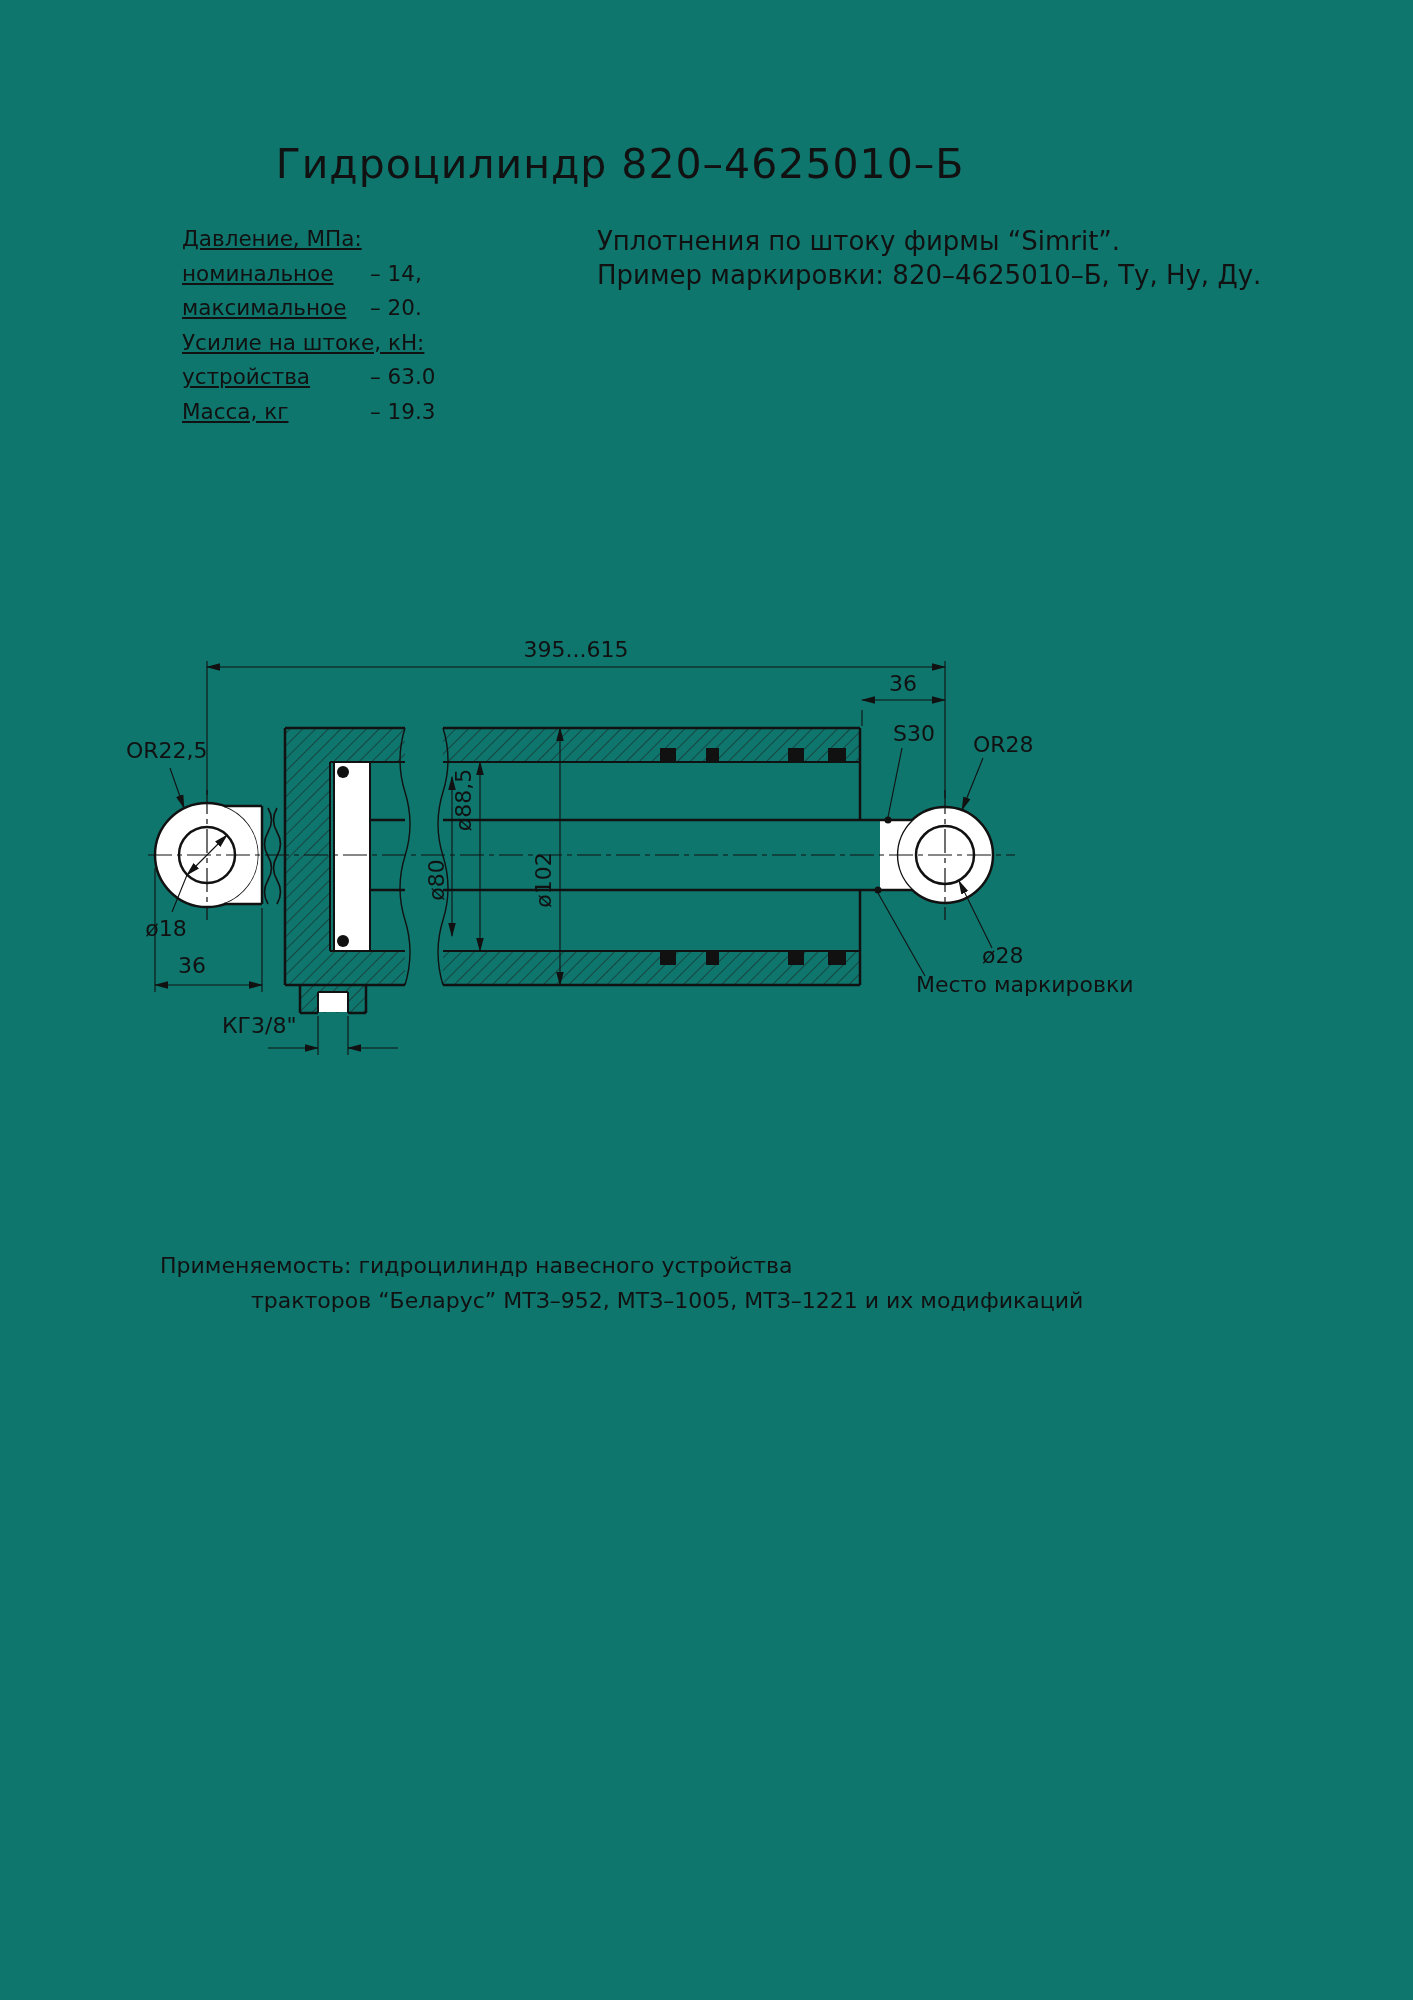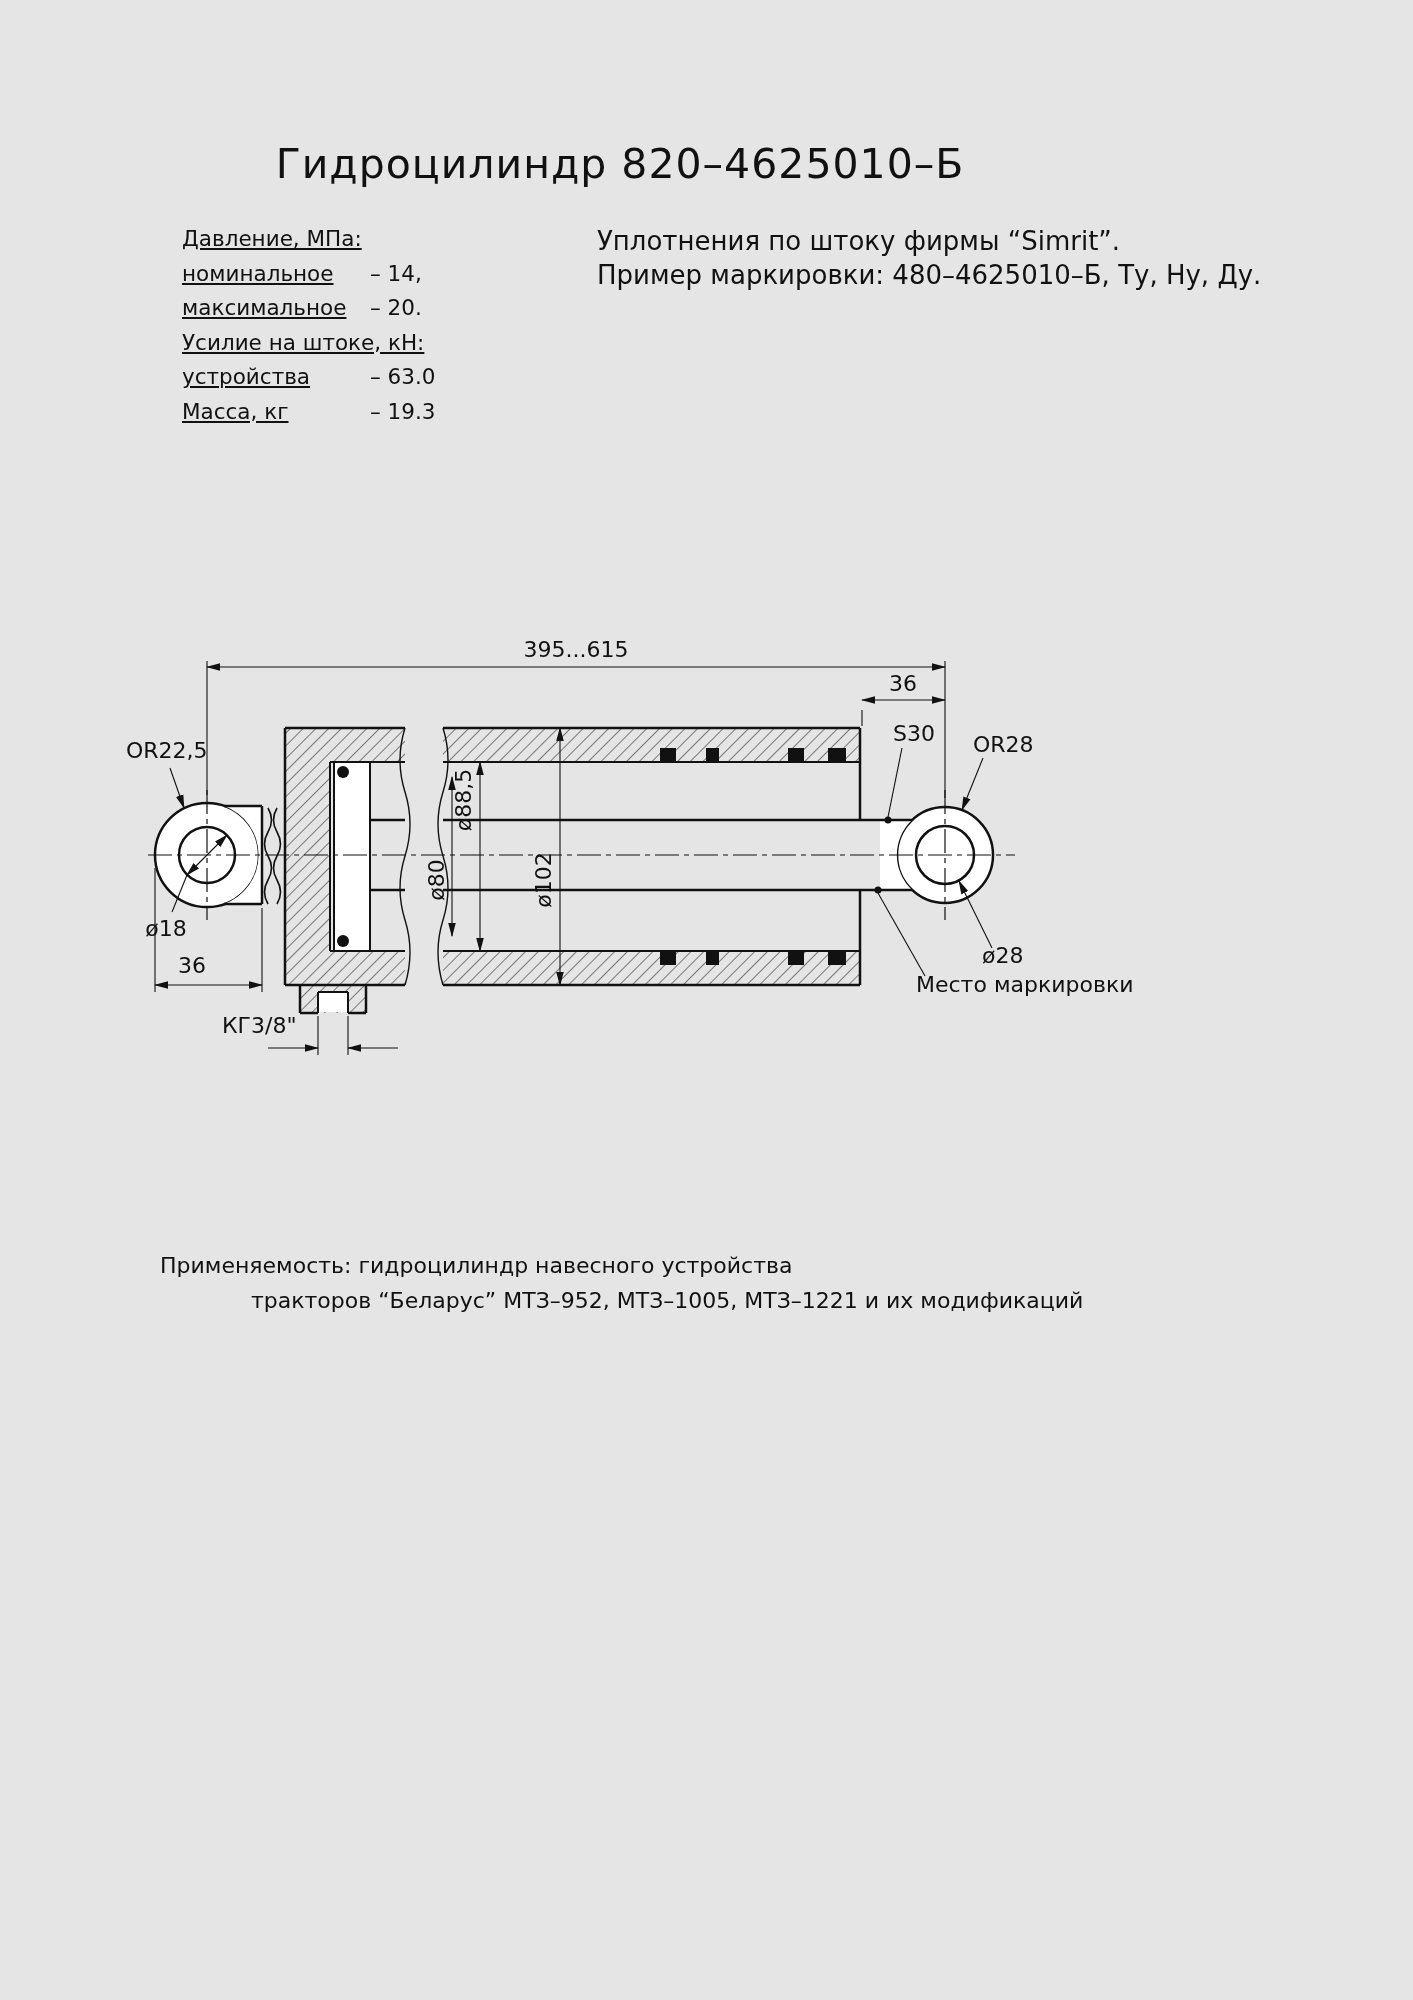--- a/index.html
+++ b/index.html
@@ -1,18 +1,18 @@
 <!DOCTYPE html>
 <html><head>
 <meta charset="utf-8">
 <style>
   html,body{margin:0;padding:0;background:#ffffff;}
   body{width:1413px;height:2000px;position:relative;overflow:hidden;
        font-family:"DejaVu Sans",sans-serif;color:#111;}
-  .sheet{position:absolute;inset:0;background:#e5e5e5;padding-left:24px;}
+  .sheet{position:absolute;inset:0;background:#0f766e;padding-left:24px;}
   .title{position:absolute;top:140px;left:60px;width:1120px;text-align:center;
          font-size:41px;letter-spacing:1px;white-space:nowrap;}
   .specs{position:absolute;left:182px;top:226px;font-size:21.5px;}
   .spec-row{display:flex;height:34.6px;align-items:flex-start;white-space:nowrap;}
   .spec-label{width:188px;flex:0 0 188px;text-decoration:underline;}
   .spec-value{}
   .notes{position:absolute;left:597px;top:224px;font-size:26px;line-height:34px;white-space:nowrap;}
   .footer{position:absolute;left:160px;top:1248px;font-size:22px;line-height:35px;white-space:nowrap;}
   .footer .line2{margin-left:91px;}
   svg text{font-family:"DejaVu Sans",sans-serif;font-size:22px;fill:#111;}
@@ -47,21 +47,21 @@
       <span class="spec-value">– 63.0</span>
     </div>
     <div class="spec-row">
       <span class="spec-label">Масса, кг</span>
       <span class="spec-value">– 19.3</span>
     </div>
   </div>
 
   <div class="notes">
     <div>Уплотнения по штоку фирмы “Simrit”.</div>
-    <div>Пример маркировки: 480–4625010–Б, Ту, Ну, Ду.</div>
+    <div>Пример маркировки: 820–4625010–Б, Ту, Ну, Ду.</div>
   </div>
 
   <svg width="1413" height="2000" viewBox="0 0 1413 2000">
     <defs>
       <pattern id="hatch" patternUnits="userSpaceOnUse" width="9" height="9" patternTransform="rotate(45)">
         <line x1="0" y1="0" x2="0" y2="9" stroke="#1a1a1a" stroke-width="1.1"></line>
       </pattern>
       <marker id="arr" viewBox="0 0 12 8" refX="11" refY="4" markerWidth="13" markerHeight="9" orient="auto-start-reverse">
         <path d="M0,0.8 L12,4 L0,7.2 z" fill="#111"></path>
       </marker>

